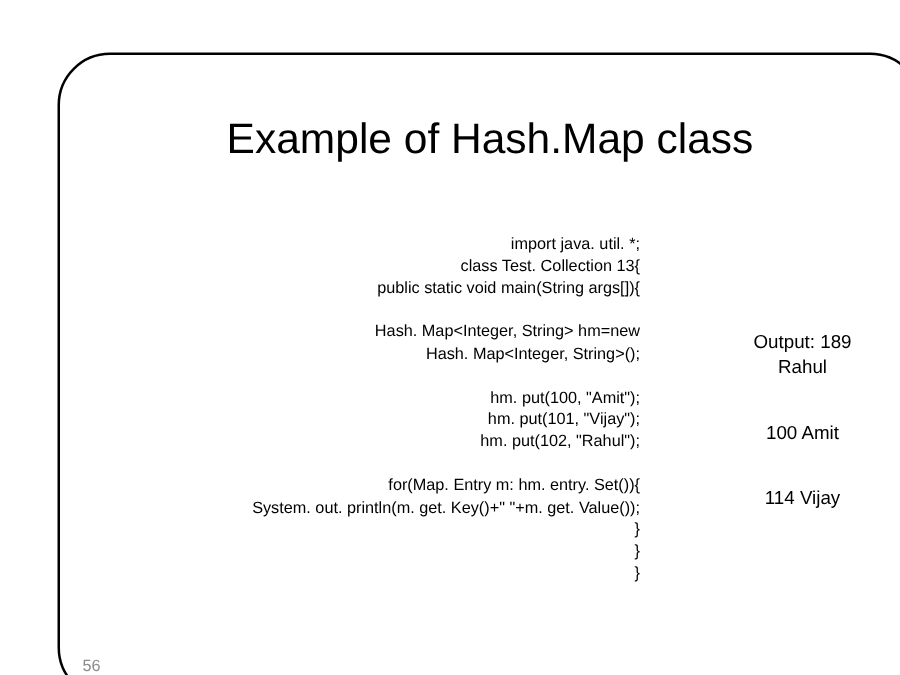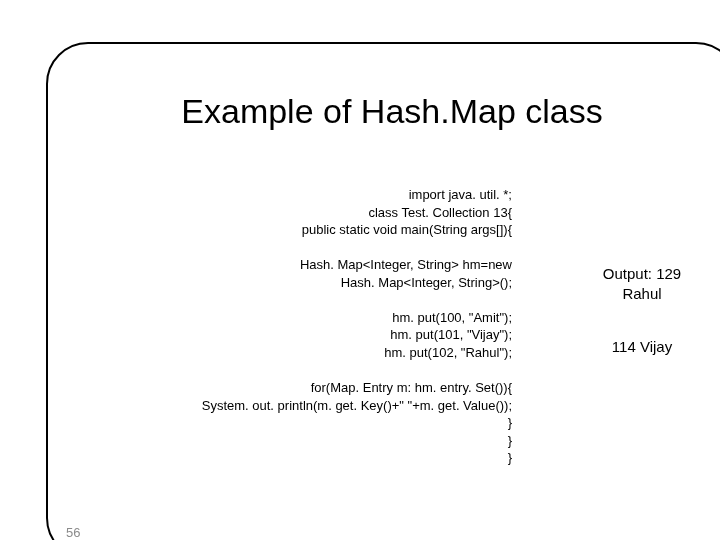--- a/index.html
+++ b/index.html
@@ -77,18 +77,19 @@
   hm. put(101, "Vijay");
   hm. put(102, "Rahul");
 
   for(Map. Entry m: hm. entry. Set()){
    System. out. println(m. get. Key()+" "+m. get. Value());
   }
  }
 }</div>
 
   <div class="output">
-    <div>Output: 129 Rahul</div>
+    <div>Output: 189 Rahul</div>
+    <div>100 Amit</div>
     <div>114 Vijay</div>
   </div>
 
   <div class="page-num">56</div>
 </div>
 
 </body></html>

